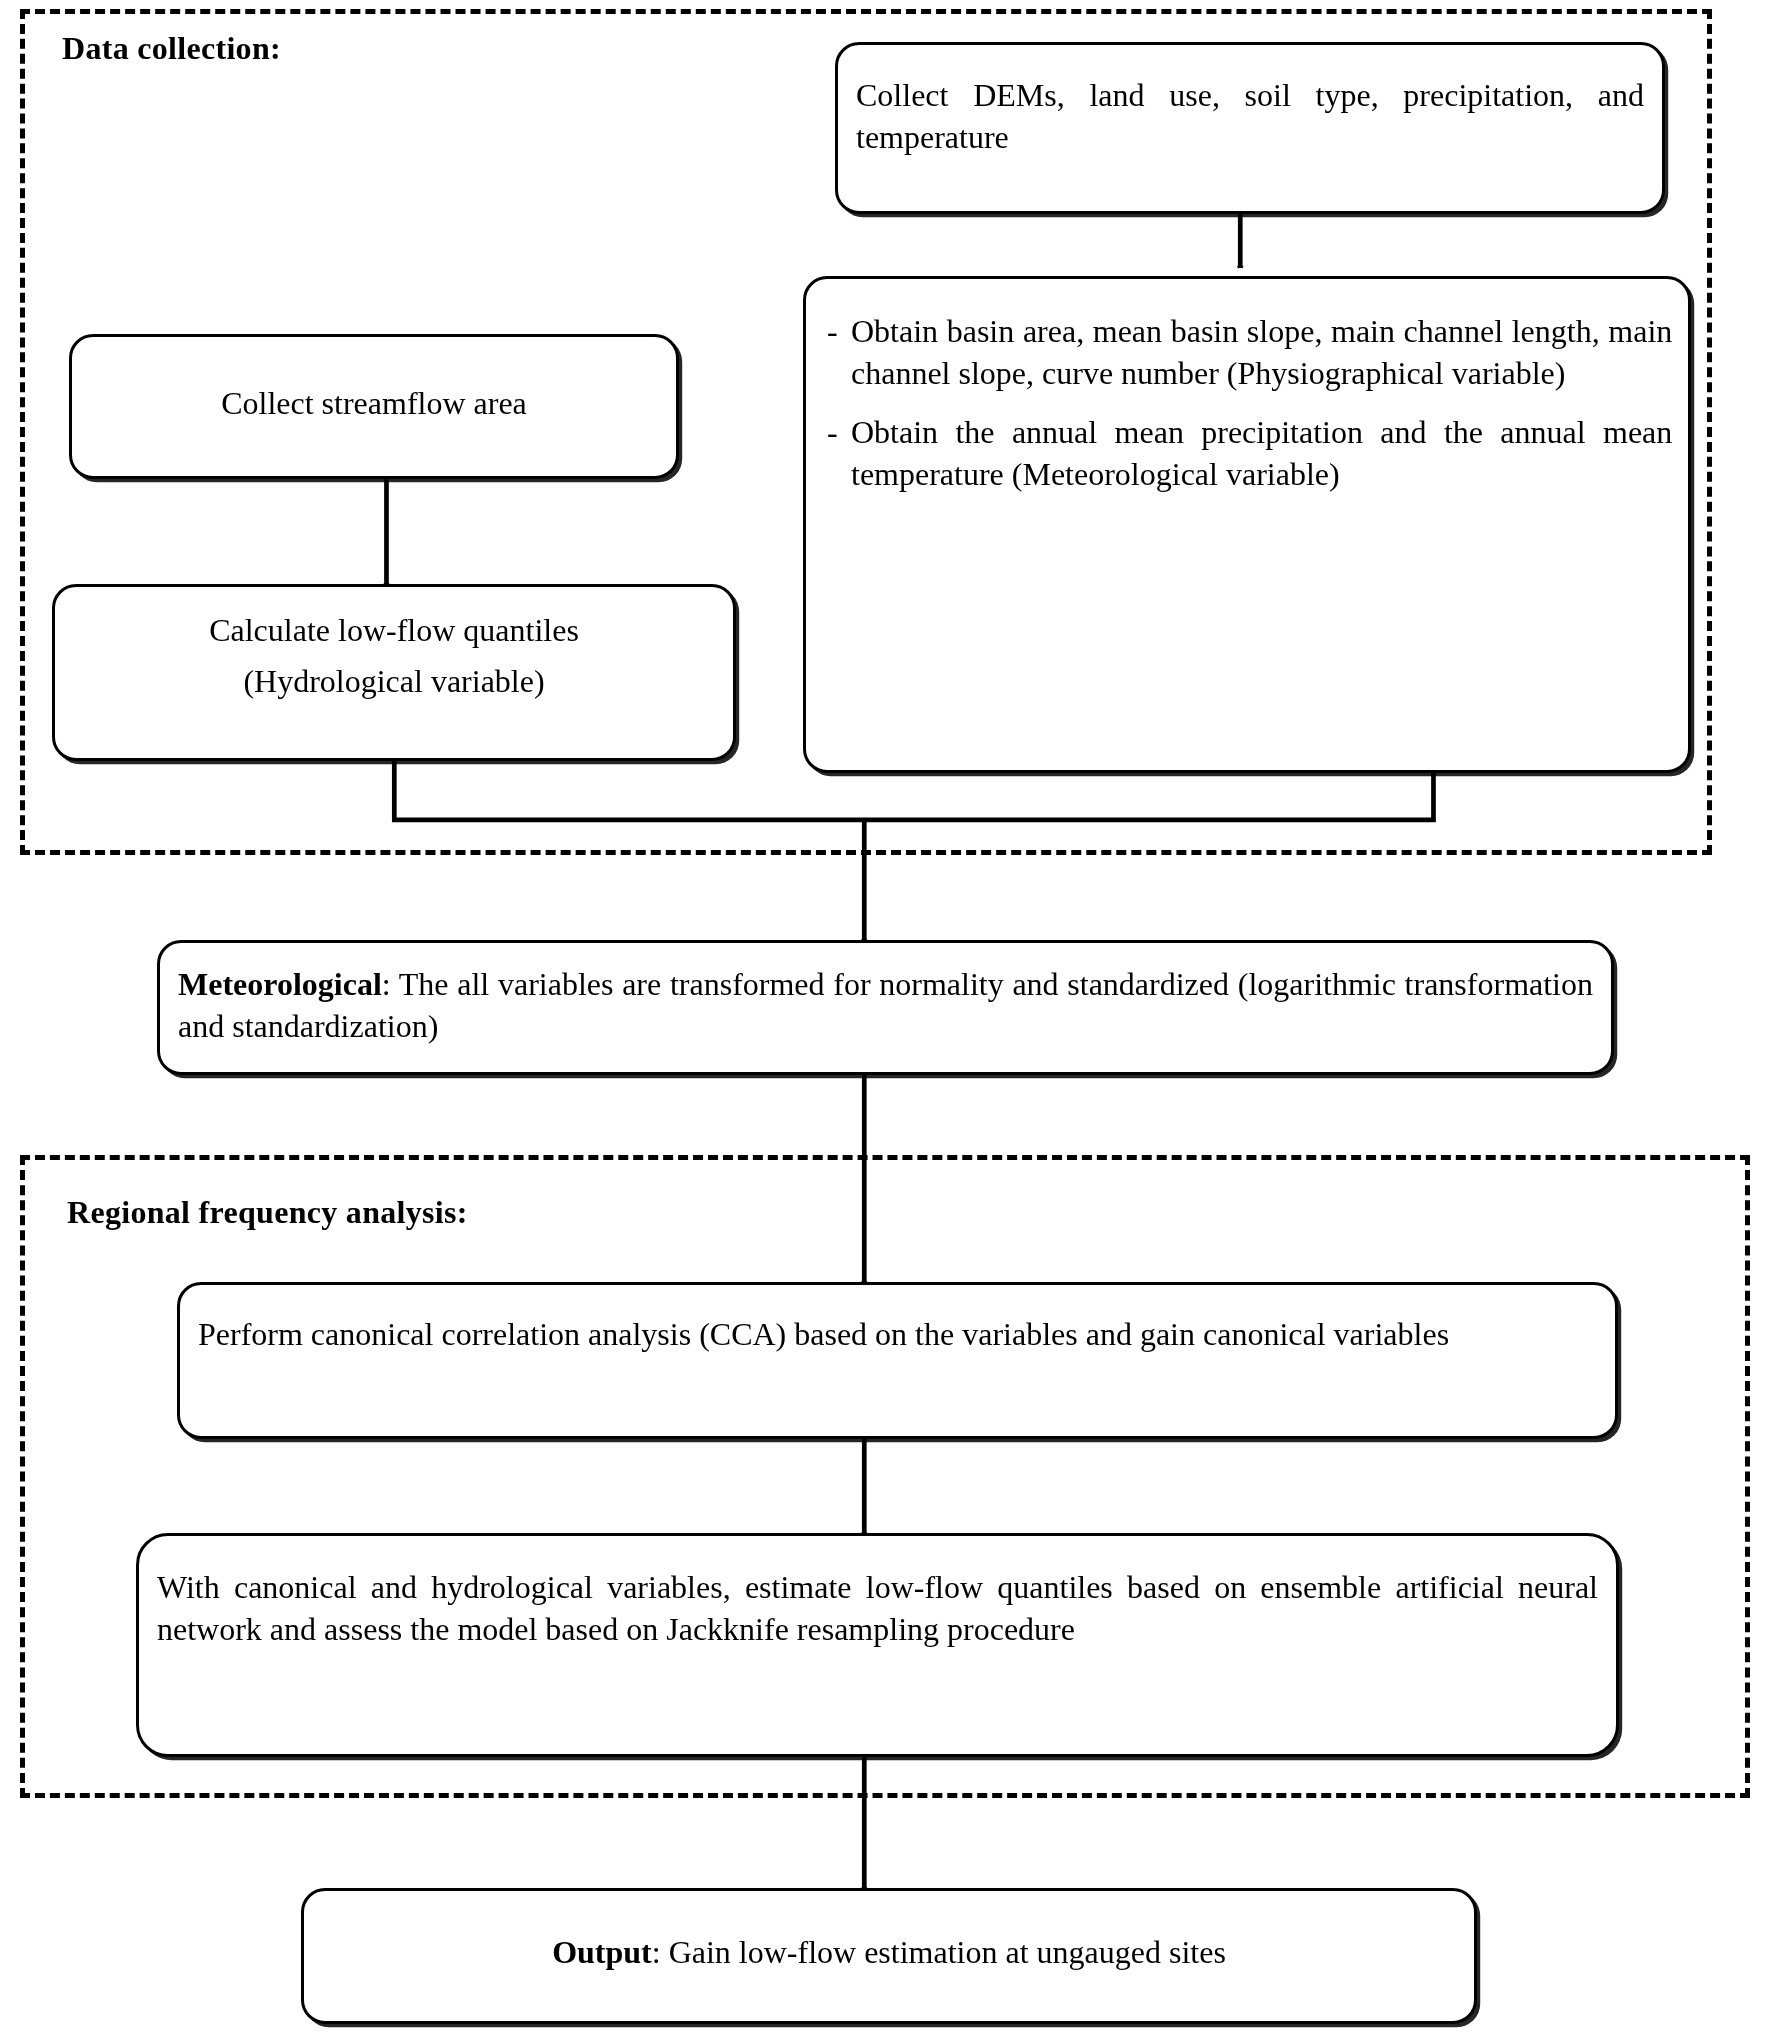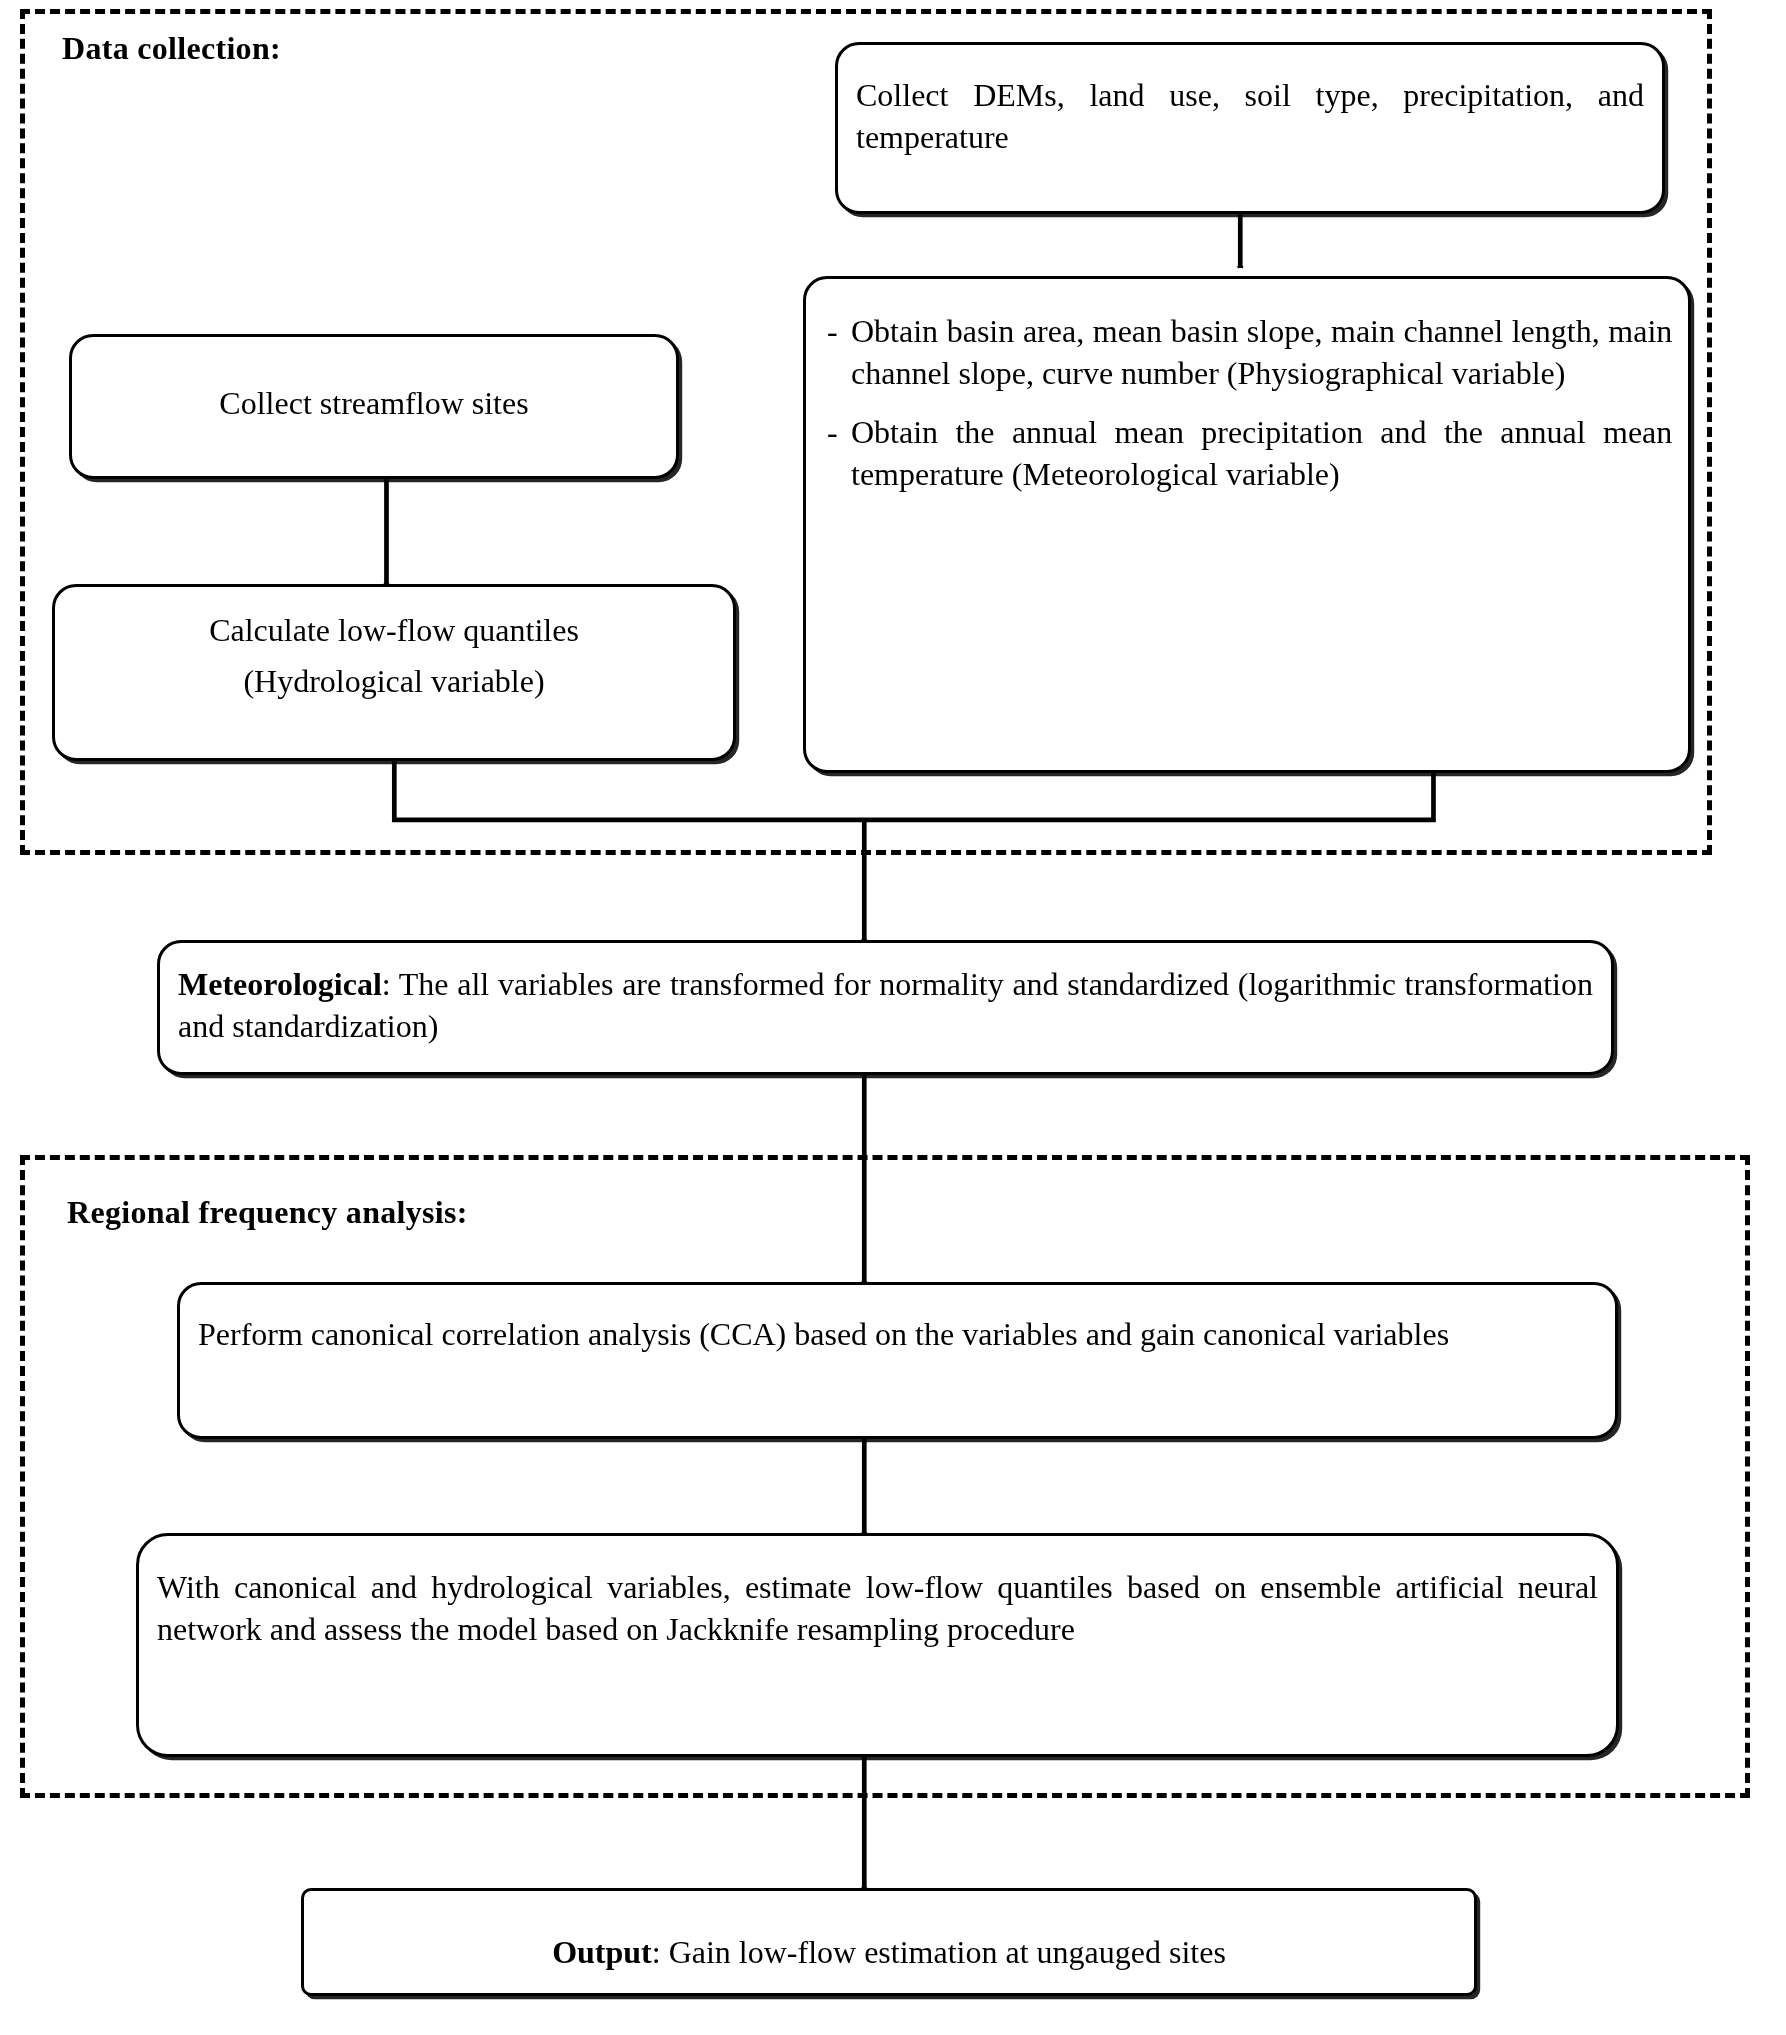--- a/index.html
+++ b/index.html
@@ -77,21 +77,21 @@
         <span class="bt">Obtain basin area, mean basin slope, main channel length, main channel slope, curve number (Physiographical variable)</span>
       </div>
       <div class="bul">
         <span class="mk">-</span>
         <span class="bt">Obtain the annual mean precipitation and the annual mean temperature (Meteorological variable)</span>
       </div>
     </div>
   </div>
 
   <div class="node" style="left:69px;top:334px;width:610px;height:145px;">
-    <div class="txt center" style="top:46px;">Collect streamflow sites</div>
+    <div class="txt center" style="top:46px;">Collect streamflow area</div>
   </div>
 
   <div class="node" style="left:52px;top:584px;width:684px;height:177px;">
     <div class="txt center" style="top:23px;text-align:center;">Calculate low-flow quantiles</div>
     <div class="txt center" style="top:74px;">(Hydrological variable)</div>
   </div>
 
   <div class="node" style="left:157px;top:940px;width:1457px;height:135px;">
     <div class="txt" style="top:21px;">
       <b>Meteorological</b><span>: The all variables are transformed for normality and standardized (logarithmic transformation and standardization)</span>
@@ -102,20 +102,20 @@
   <div class="group-title" style="left:67px;top:1196px;">Regional frequency analysis:</div>
 
   <div class="node" style="left:177px;top:1282px;width:1441px;height:157px;">
     <div class="txt" style="top:29px;">Perform canonical correlation analysis (CCA) based on the variables and gain canonical variables</div>
   </div>
 
   <div class="node" style="left:136px;top:1533px;width:1483px;height:224px;border-radius:32px;">
     <div class="txt" style="top:31px;">With canonical and hydrological variables, estimate low-flow quantiles based on ensemble artificial neural network and assess the model based on Jackknife resampling procedure</div>
   </div>
 
-  <div class="node" style="left:301px;top:1888px;width:1176px;height:108px;border-radius:10px;">
+  <div class="node" style="left:301px;top:1888px;width:1176px;height:136px;">
     <div class="txt center" style="top:41px;">
       <b>Output</b><span>: Gain low-flow estimation at ungauged sites</span>
     </div>
   </div>
 
 </div>
 
 
 </body></html>

